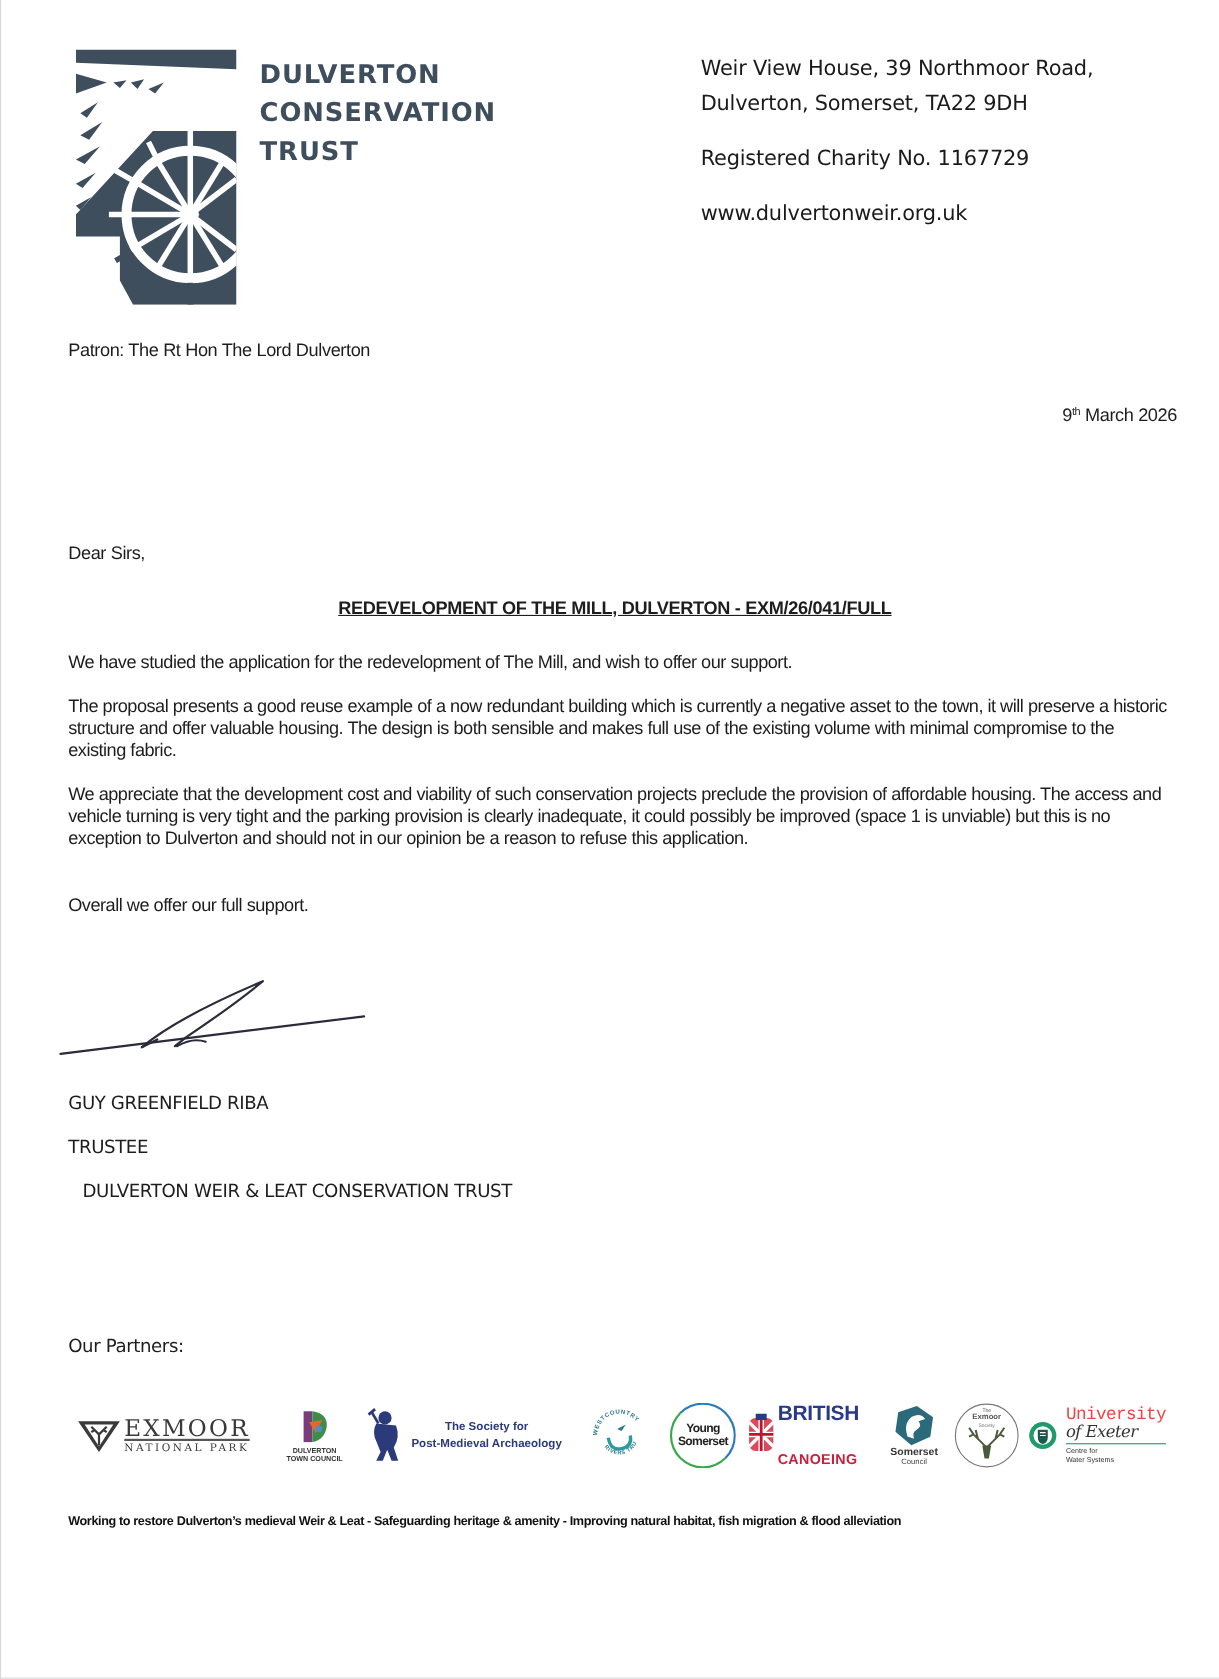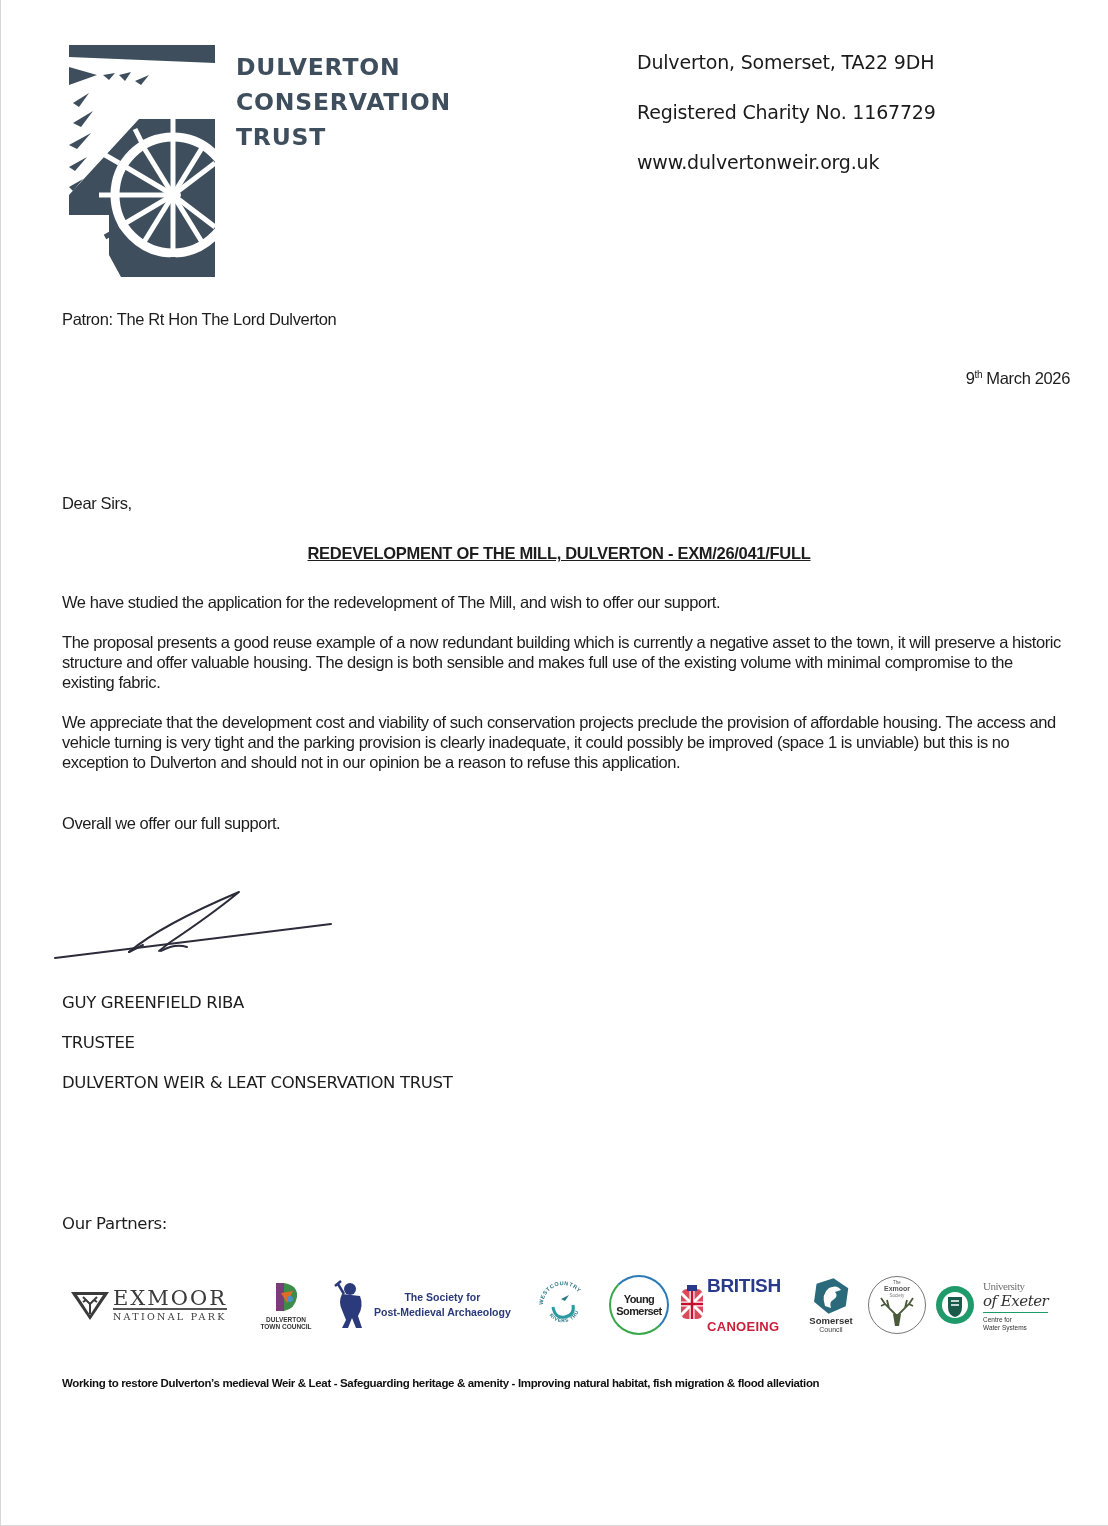--- a/index.html
+++ b/index.html
@@ -31,21 +31,21 @@
 
     .para { left: 61px; width: 1000px; font-size: 16.5px; line-height: 20px; letter-spacing: -0.45px; }
     #p1 { top: 592px; }
     #p2 { top: 632px; }
     #p3 { top: 712px; }
     #p4 { top: 813px; }
 
     #signature { left: 50px; top: 885px; width: 290px; height: 80px; }
     #sign-name { left: 61px; top: 993px; font-size: 16.5px; }
     #sign-role { left: 61px; top: 1033px; font-size: 16.5px; }
-    #sign-org { left: 61px; top: 1073px; font-size: 16.5px; }
+    #sign-org { left: 74px; top: 1073px; font-size: 16.5px; }
 
     #partners-label { left: 61px; top: 1214px; font-size: 16.5px; }
 
     .partner { top: 1272px; height: 66px; display: flex; align-items: center; }
     #footer-tagline { left: 61px; top: 1377px; font-size: 11.5px; font-weight: bold; letter-spacing: -0.35px; color: #111; white-space: nowrap; }
   </style>
 </head>
 <body>
 
 <div class="abs" id="logo-mark">
@@ -105,20 +105,21 @@
   </svg>
 </div>
 
 <div class="abs" id="logo-text">
   <div>DULVERTON</div>
   <div>CONSERVATION</div>
   <div>TRUST</div>
 </div>
 
 <div class="abs" id="address">
+  <div class="line">Weir View House, 39 Northmoor Road,</div>
   <div class="line">Dulverton, Somerset, TA22 9DH</div>
   <div class="gap"></div>
   <div class="line">Registered Charity No. 1167729</div>
   <div class="gap"></div>
   <div class="line">www.dulvertonweir.org.uk</div>
 </div>
 
 <div class="abs letter cond" id="patron">Patron: The Rt Hon The Lord Dulverton</div>
 
 <div class="abs letter cond" id="date"><span>9</span><sup>th</sup><span> March 2026</span></div>
@@ -245,20 +246,20 @@
 </div>
 
 <div class="abs partner" style="left:934px;width:125px;">
   <svg width="40" height="40" viewBox="0 0 40 40">
     <circle cx="20" cy="20" r="19" fill="#1f9a6a"></circle>
     <circle cx="20" cy="20" r="13" fill="#ffffff"></circle>
     <path d="M13,12 L27,12 L27,22 Q27,30 20,32 Q13,30 13,22 Z" fill="#1a5a4a"></path>
     <path d="M16,16 L24,16 M16,20 L24,20" stroke="#ffffff" stroke-width="1.5"></path>
   </svg>
   <div style="margin-left:8px;display:flex;flex-direction:column;">
-    <div style="font-family:Liberation Serif, serif;font-size:11px;color:#737373;line-height:15px;letter-spacing:-0.5px;">University</div>
+    <div style="font-family:Liberation Mono, monospace;font-size:16px;color:#ef4444;line-height:15px;letter-spacing:-0.5px;">University</div>
     <div style="font-family:'DejaVu Serif',serif;font-style:italic;font-size:15px;color:#333;line-height:15px;letter-spacing:-0.5px;border-bottom:1.5px solid #1f9a6a;padding-bottom:3px;">of Exeter</div>
     <div style="font-size:6.5px;color:#333;line-height:8px;margin-top:3px;">Centre for</div>
     <div style="font-size:6.5px;color:#333;line-height:8px;">Water Systems</div>
   </div>
 </div>
 
 <div class="abs cond" id="footer-tagline">Working to restore Dulverton’s medieval Weir &amp; Leat - Safeguarding heritage &amp; amenity - Improving natural habitat, fish migration &amp; flood alleviation</div>
 
 </body></html>

